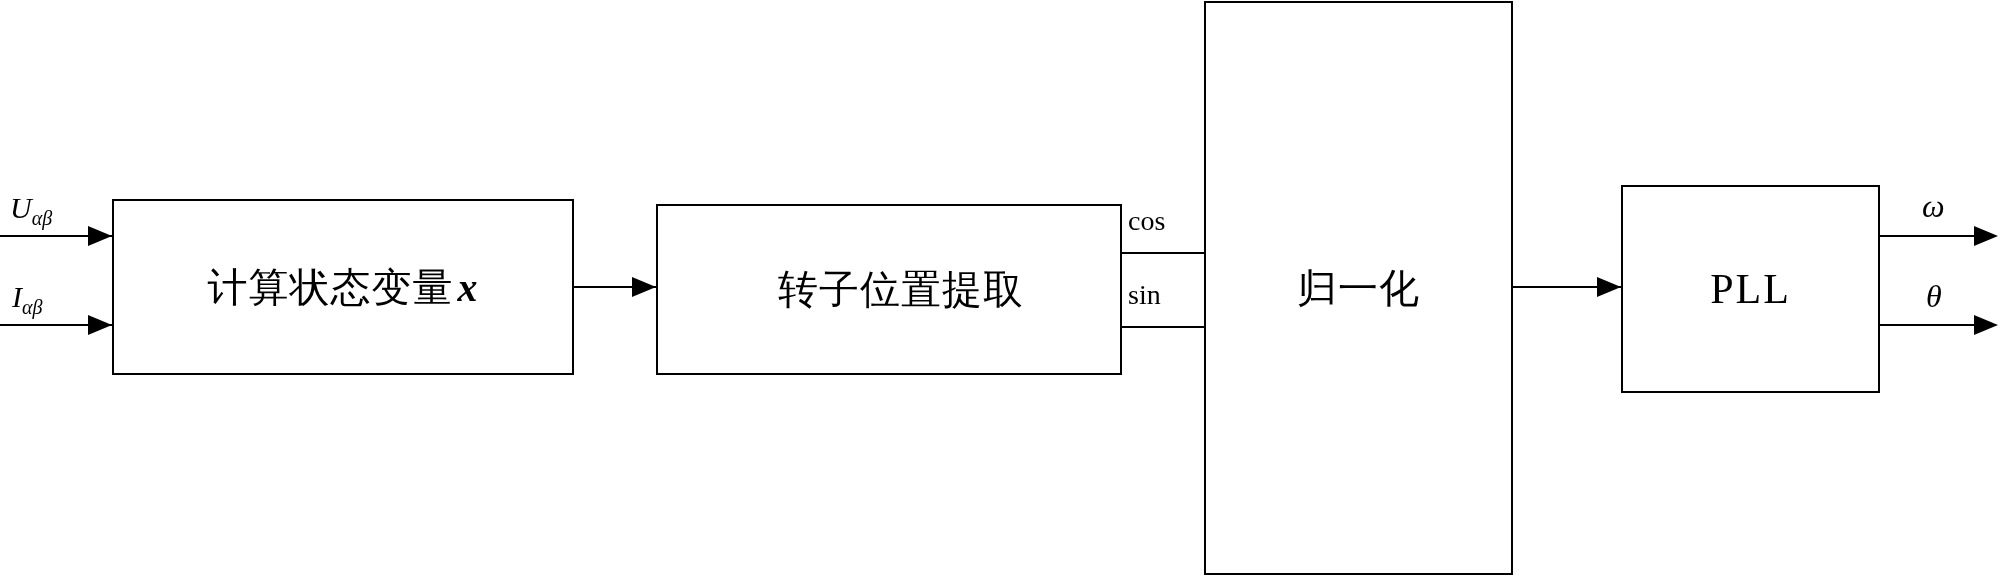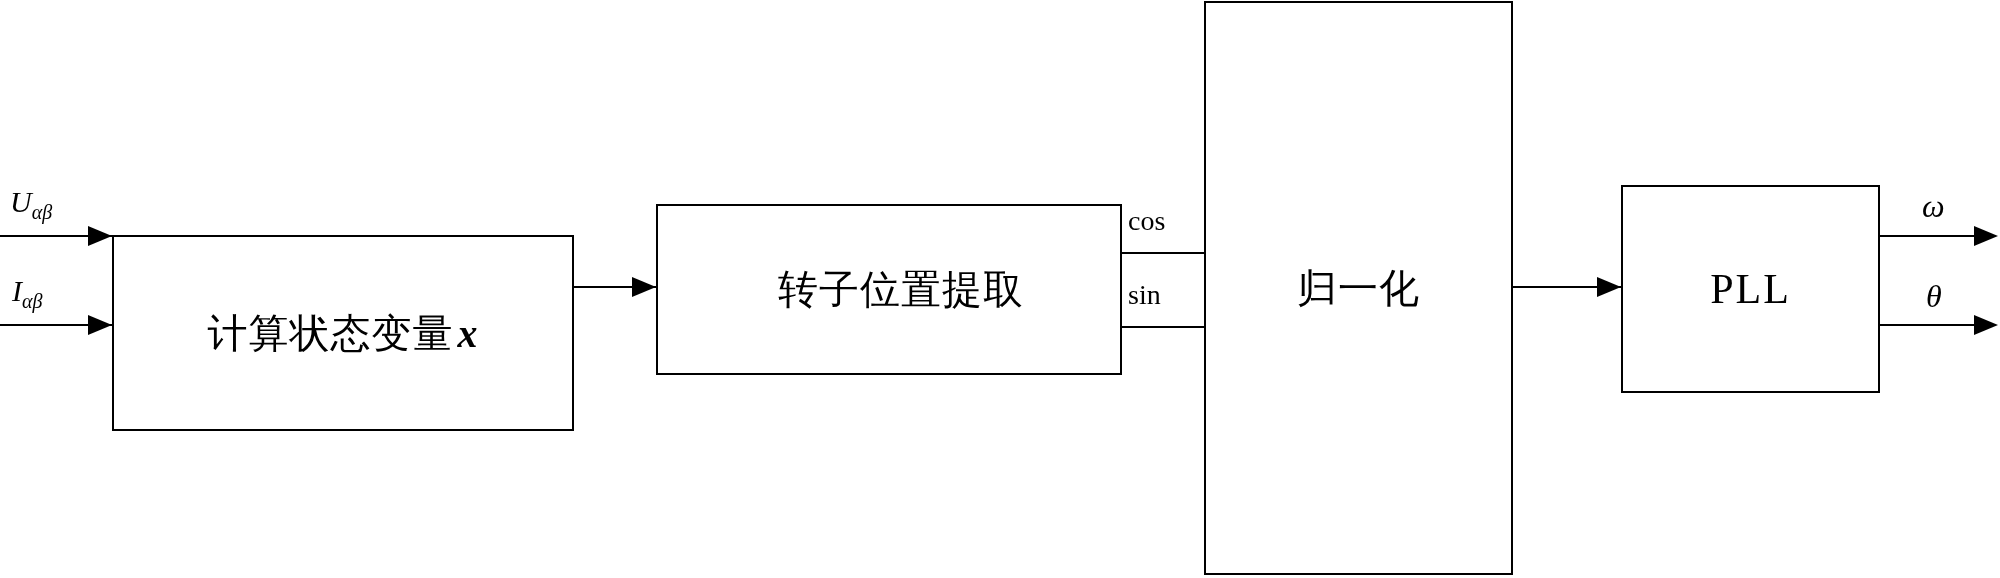--- a/index.html
+++ b/index.html
@@ -35,20 +35,21 @@
     height: 0;
     border-top: 10px solid transparent;
     border-bottom: 10px solid transparent;
     border-left: 24px solid #000000;
   }
   .sig-label {
     position: absolute;
     font-size: 30px;
     font-style: italic;
     white-space: nowrap;
+    margin-top: 6px;
   }
   .sig-label sub {
     font-size: 20px;
     font-style: italic;
     line-height: 0;
   }
   .mid-label {
     position: absolute;
     font-size: 28px;
     font-style: normal;
@@ -80,21 +81,21 @@
   <div class="sig-label" style="left:10px; top:185px;">
     <span>U</span><sub>αβ</sub>
   </div>
 
   <div class="hline" style="left:0; top:324px; width:112px;"></div>
   <div class="arrowhead" style="left:88px; top:315px;"></div>
   <div class="sig-label" style="left:12px; top:274px;">
     <span>I</span><sub>αβ</sub>
   </div>
 
-  <div class="block" style="left:112px; top:199px; width:462px; height:196px;margin-top:36px;">
+  <div class="block" style="left:112px; top:199px; width:462px; height:176px;">
     <span>计算状态变量</span>
       <span class="var-x">x</span>
   </div>
 
   <div class="hline" style="left:574px; top:286px; width:82px;"></div>
   <div class="arrowhead" style="left:632px; top:277px;"></div>
 
   <div class="block" style="left:656px; top:204px; width:466px; height:171px;padding-left:24px;">
     <span>转子位置提取</span>
   </div>

